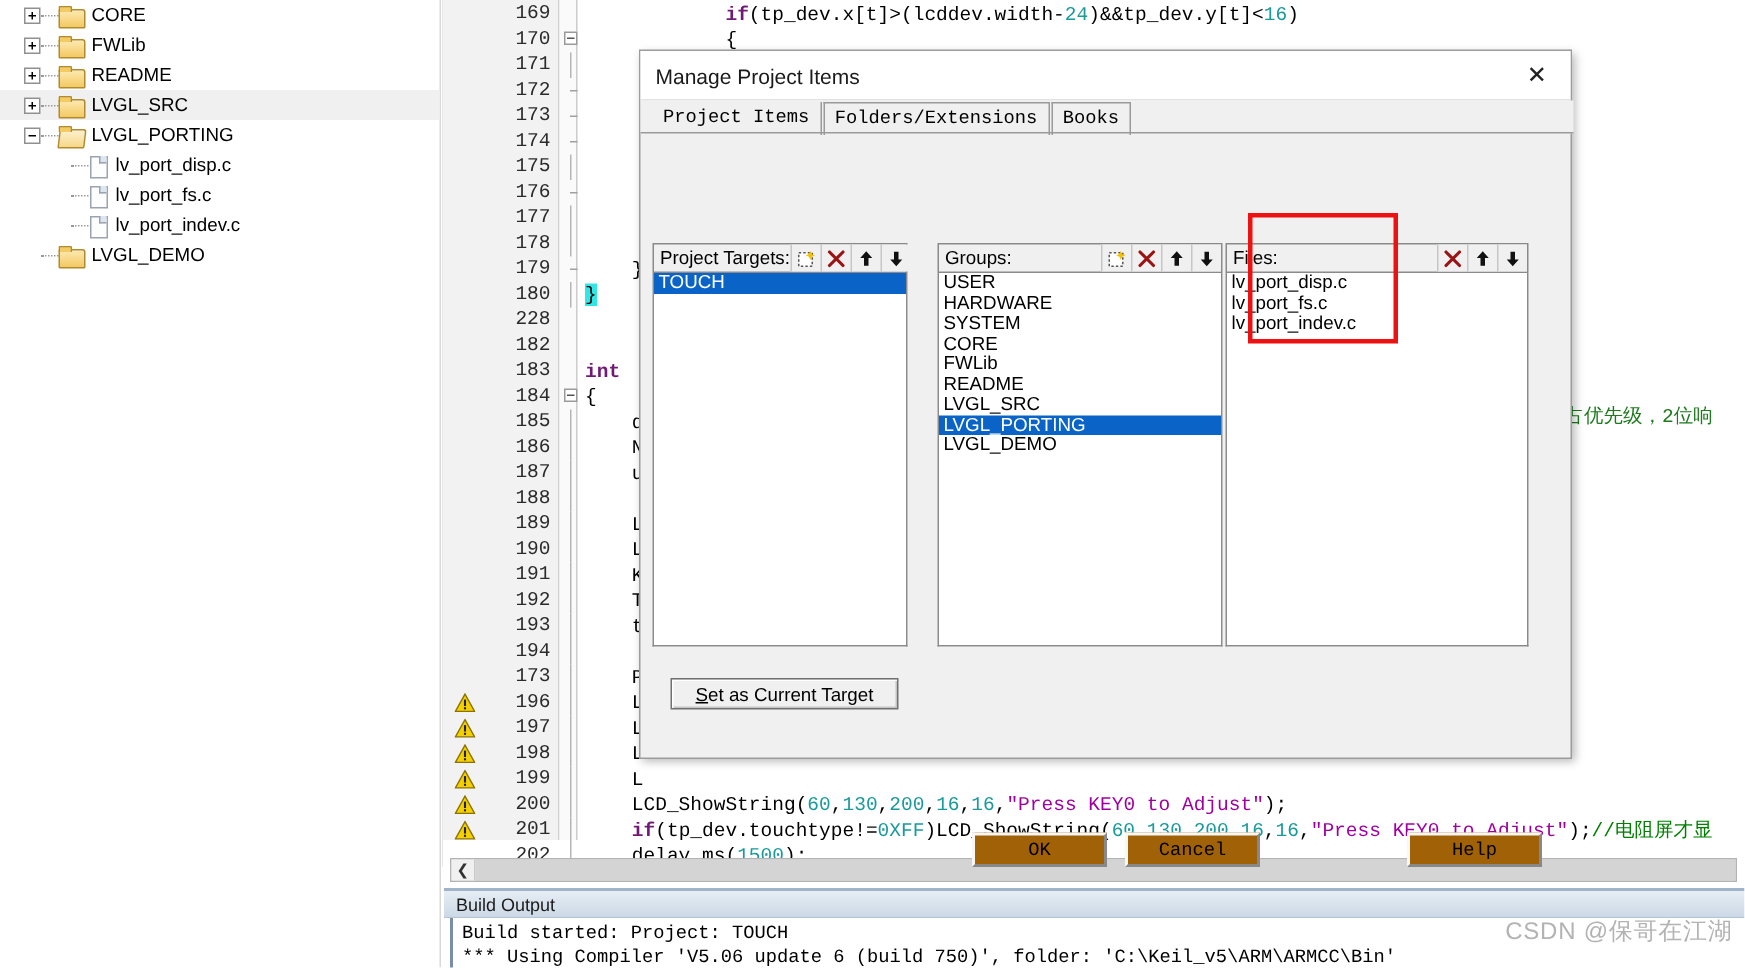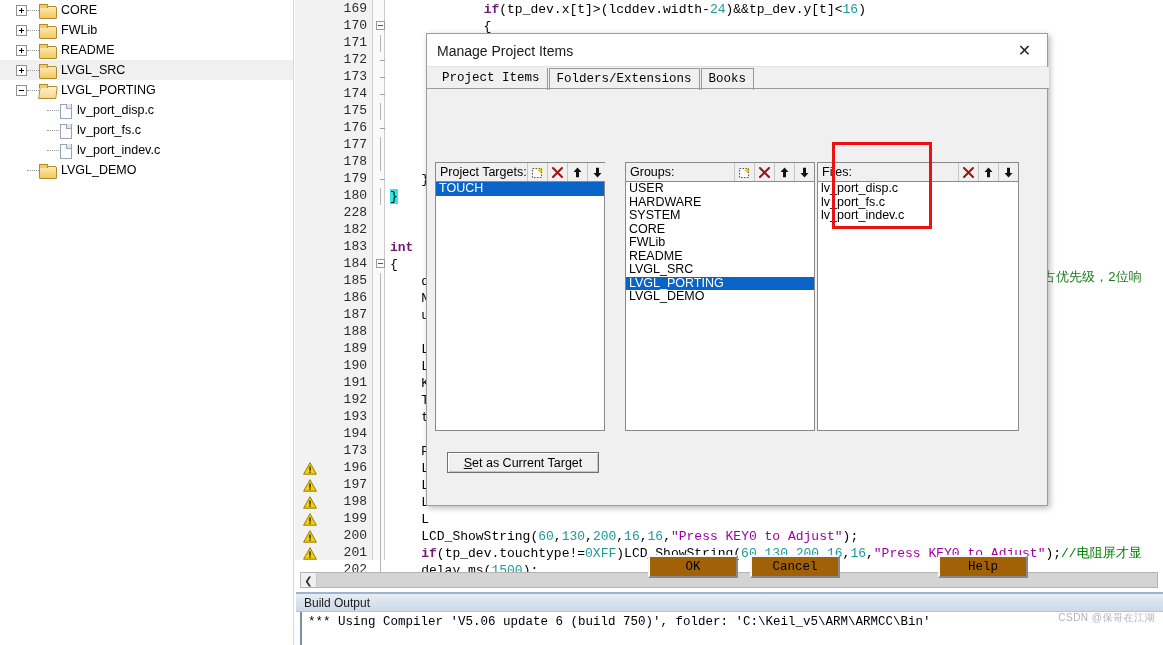--- a/index.html
+++ b/index.html
@@ -255,21 +255,21 @@
   .build-line {
     font-family: "Liberation Mono", "DejaVu Sans Mono", monospace;
     font-size: 12.5px;
     line-height: 16px;
     color: #000;
     white-space: pre;
   }
   #watermark {
     position: absolute;
     right: 8px; top: 611px;
-    font-size: 10px;
+    font-size: 16px;
     color: #b3b3b3;
     letter-spacing: 0.5px;
     pointer-events: none;
   }
 
   
   #dialog {
     position: absolute;
     left: 426px; top: 33px;
     width: 622px; height: 473px;
@@ -638,20 +638,21 @@
   <div id="green-note">占优先级，2位响</div>
 
   <div id="hscroll">
     <div id="hscroll-left">❮</div>
     <div id="hscroll-thumb"></div>
   </div>
 
   <div id="build-panel">
     <div id="build-title">Build Output</div>
     <div id="build-body">
+        <div class="build-line">Build started: Project: TOUCH</div>
         <div class="build-line">*** Using Compiler 'V5.06 update 6 (build 750)', folder: 'C:\Keil_v5\ARM\ARMCC\Bin'</div>
       </div>
   </div>
 
   <div id="watermark">CSDN @保哥在江湖</div>
 
   <div id="dialog">
 
     <div id="dlg-titlebar">
       <div id="dlg-title">Manage Project Items</div>

